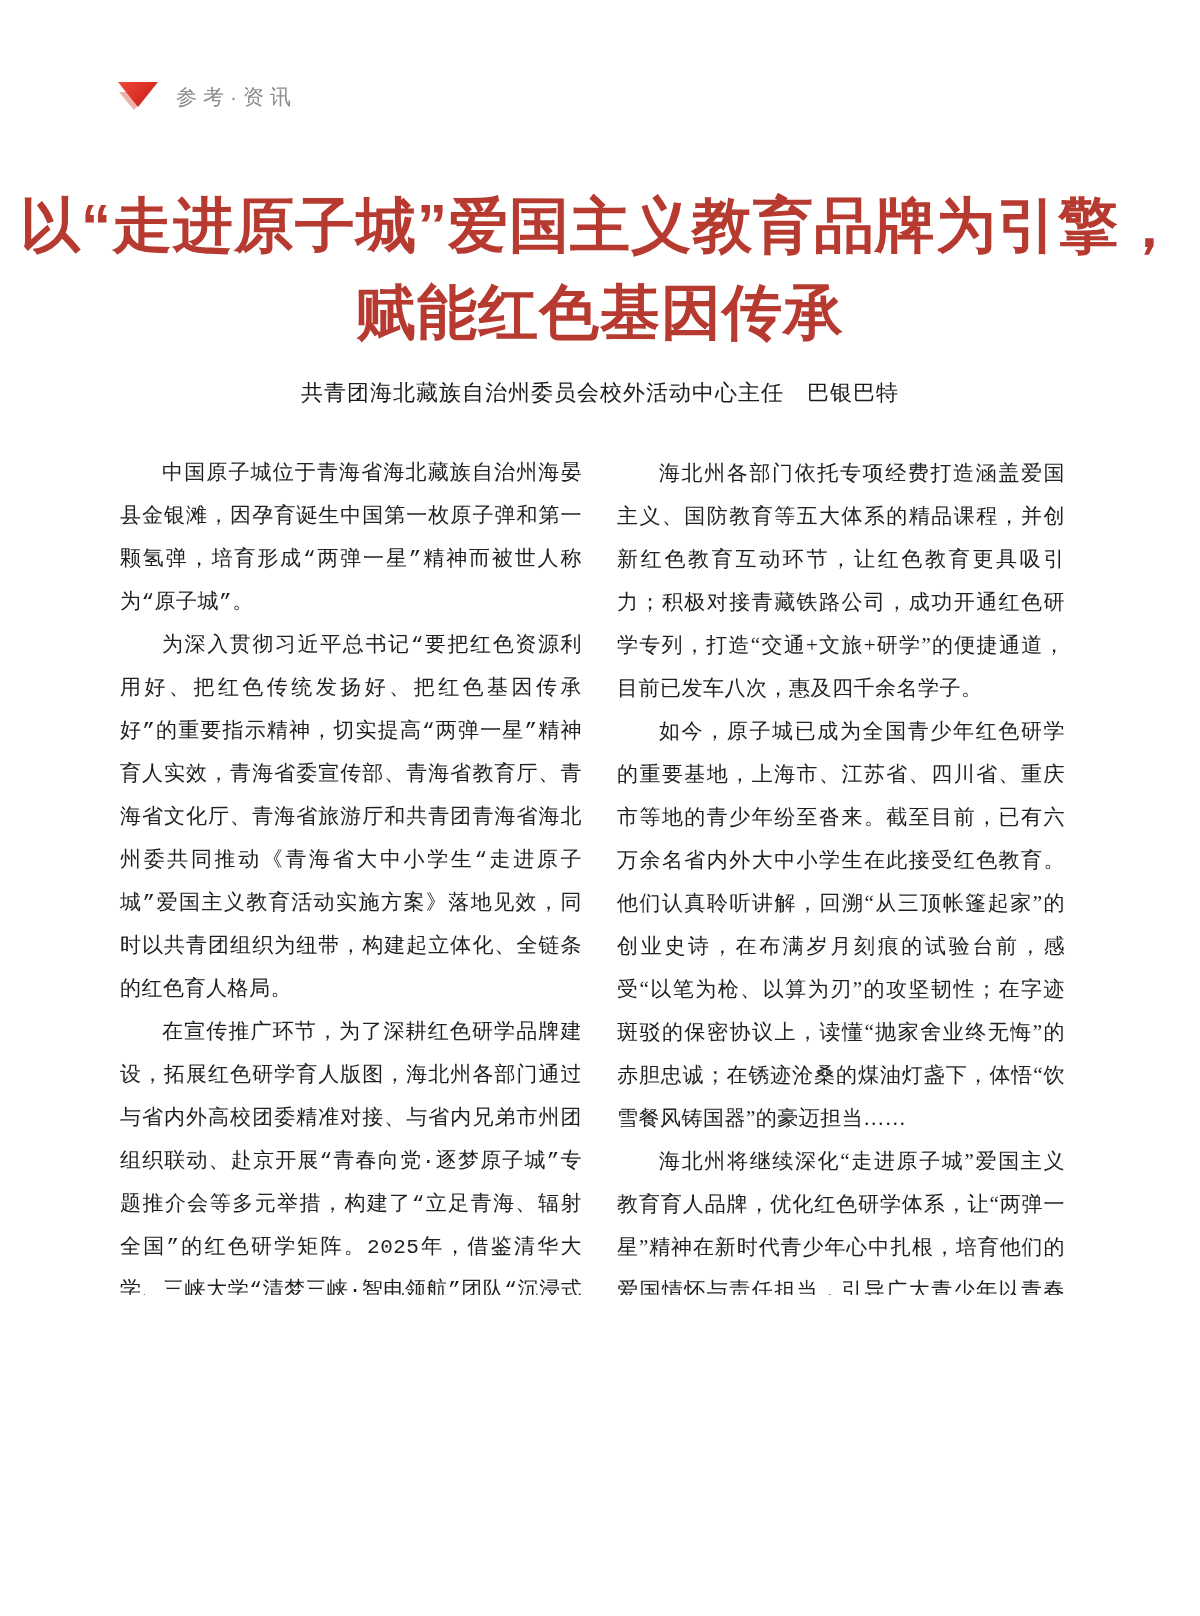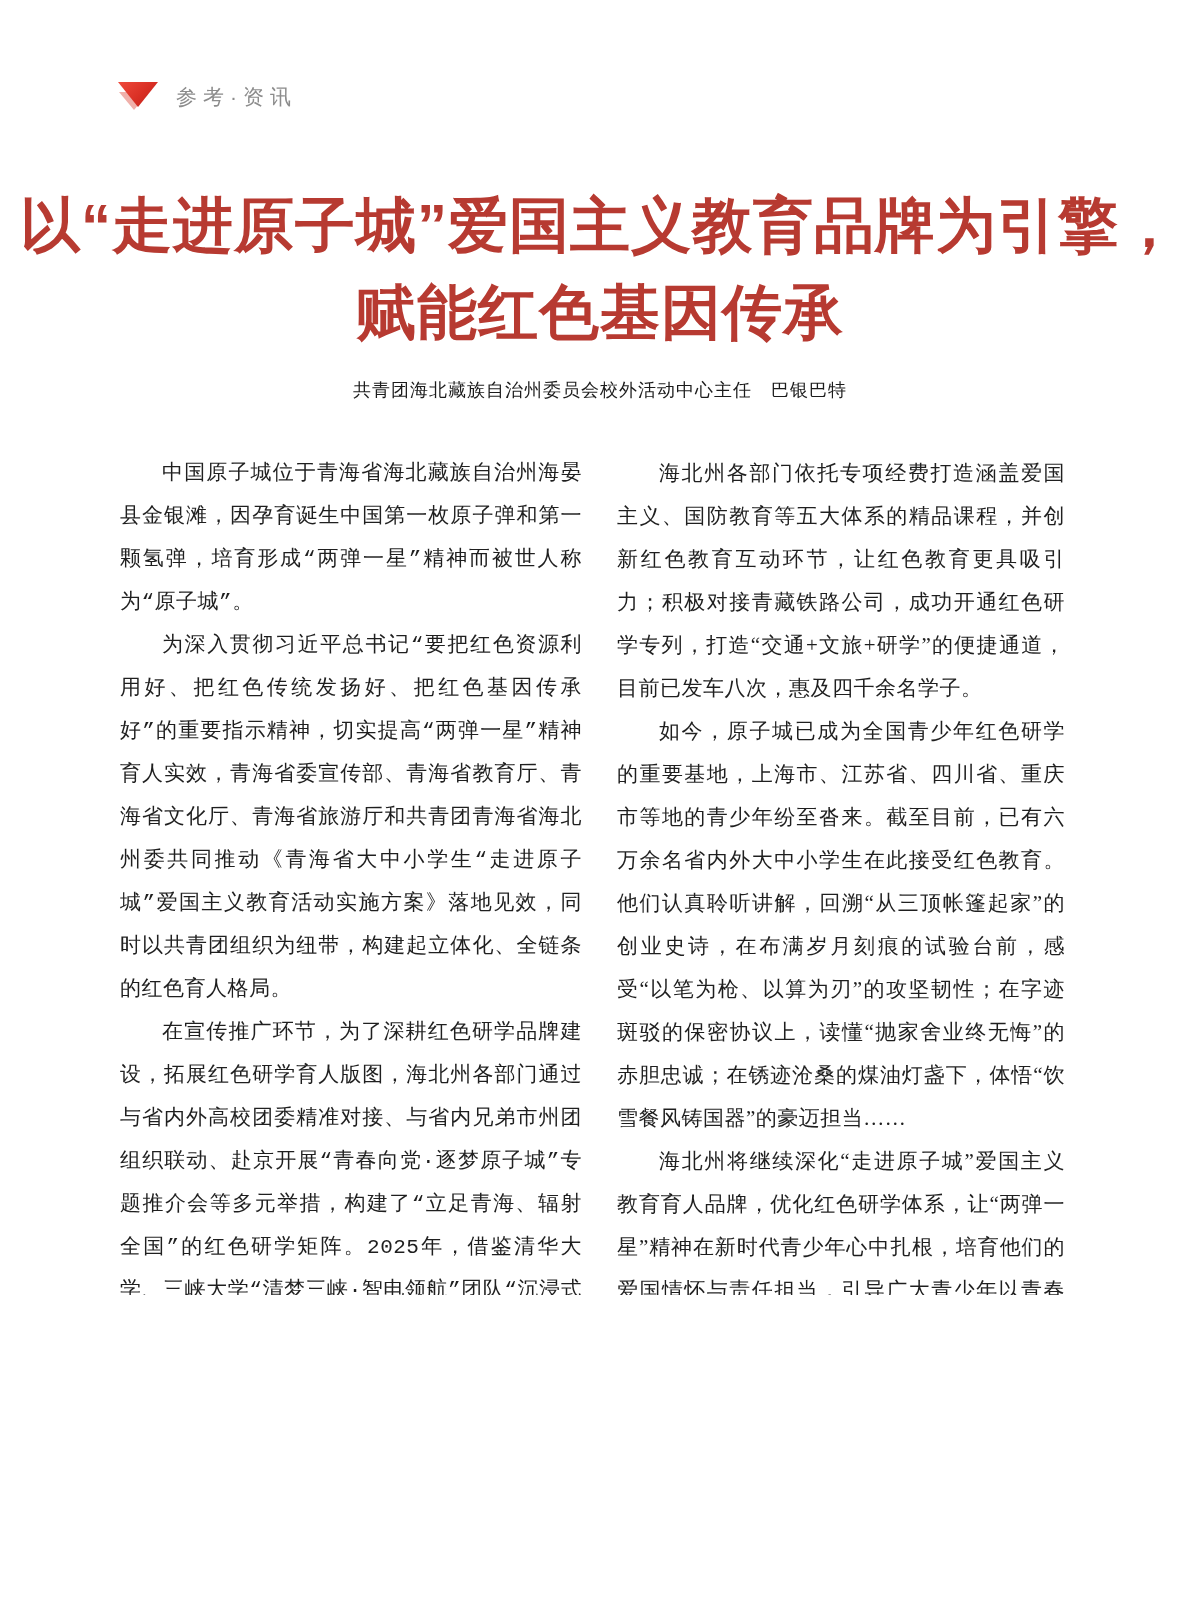--- a/index.html
+++ b/index.html
@@ -73,21 +73,21 @@
   .article-title .title-line { display: block; }
 
   
   .article-byline {
     position: absolute;
     top: 378px;
     left: 0;
     width: 100%;
     margin: 0;
     text-align: center;
-    font-size: 18px;
+    font-size: 22px;
     color: #1b1b1b;
     letter-spacing: 1px;
   }
 
   
   .article-body {
     position: absolute;
     top: 452px;
     left: 120px;
     width: 945px;

